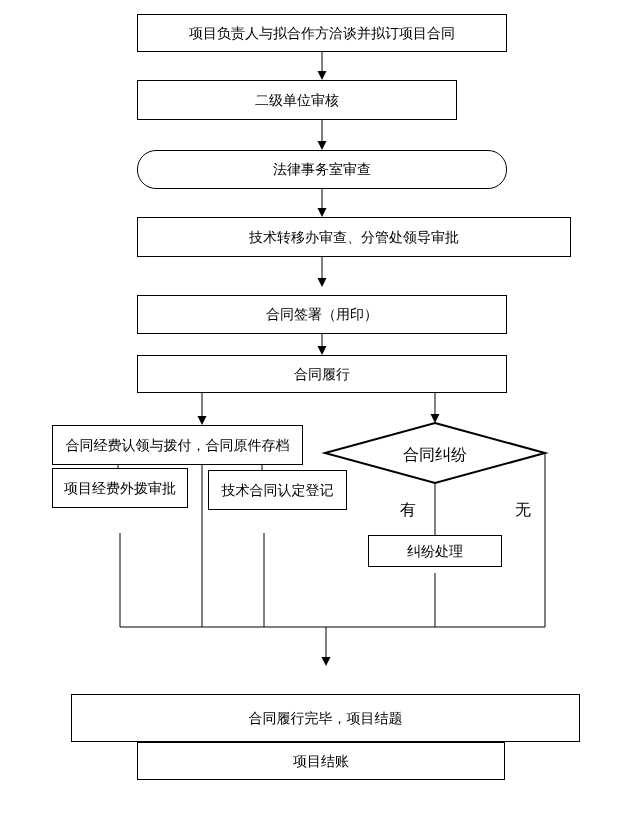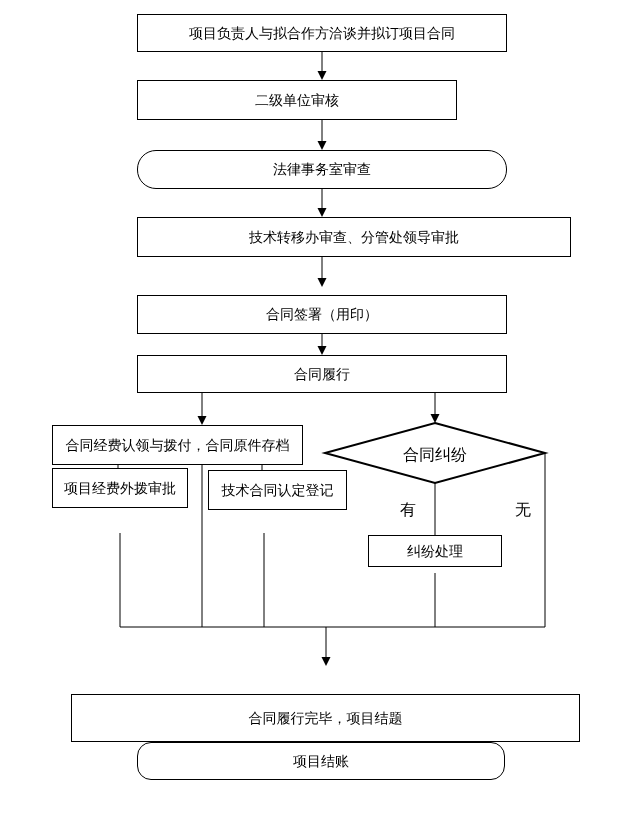--- a/index.html
+++ b/index.html
@@ -47,21 +47,21 @@
   .n-unit-review    { left: 137px; top: 80px;  width: 320px; height: 40px; }
   .n-legal-review   { left: 137px; top: 150px; width: 370px; height: 39px; border-radius: 19px; }
   .n-transfer-review{ left: 137px; top: 217px; width: 434px; height: 40px; }
   .n-sign           { left: 137px; top: 295px; width: 370px; height: 39px; }
   .n-perform        { left: 137px; top: 355px; width: 370px; height: 38px; }
   .n-funds-claim    { left: 52px;  top: 425px; width: 251px; height: 40px; }
   .n-funds-approve  { left: 52px;  top: 468px; width: 136px; height: 40px; }
   .n-tech-register  { left: 208px; top: 470px; width: 139px; height: 40px; }
   .n-dispute-handle { left: 368px; top: 535px; width: 134px; height: 32px; }
   .n-complete       { left: 71px;  top: 666px; width: 509px; height: 48px; margin-top: 28px; }
-  .n-settle         { left: 137px; top: 742px; width: 368px; height: 38px; border-radius: 14px; }
+  .n-settle         { left: 137px; top: 742px; width: 368px; height: 38px; }
   .l-decision       { left: 375px; top: 445px; width: 120px; }
   .l-yes            { left: 396px; top: 500px; width: 24px; }
   .l-no             { left: 511px; top: 500px; width: 24px; }
 </style>
 </head>
 <body>
 
 <div id="canvas">
 
   <svg id="wires" viewBox="0 0 620 829" xmlns="http://www.w3.org/2000/svg">

